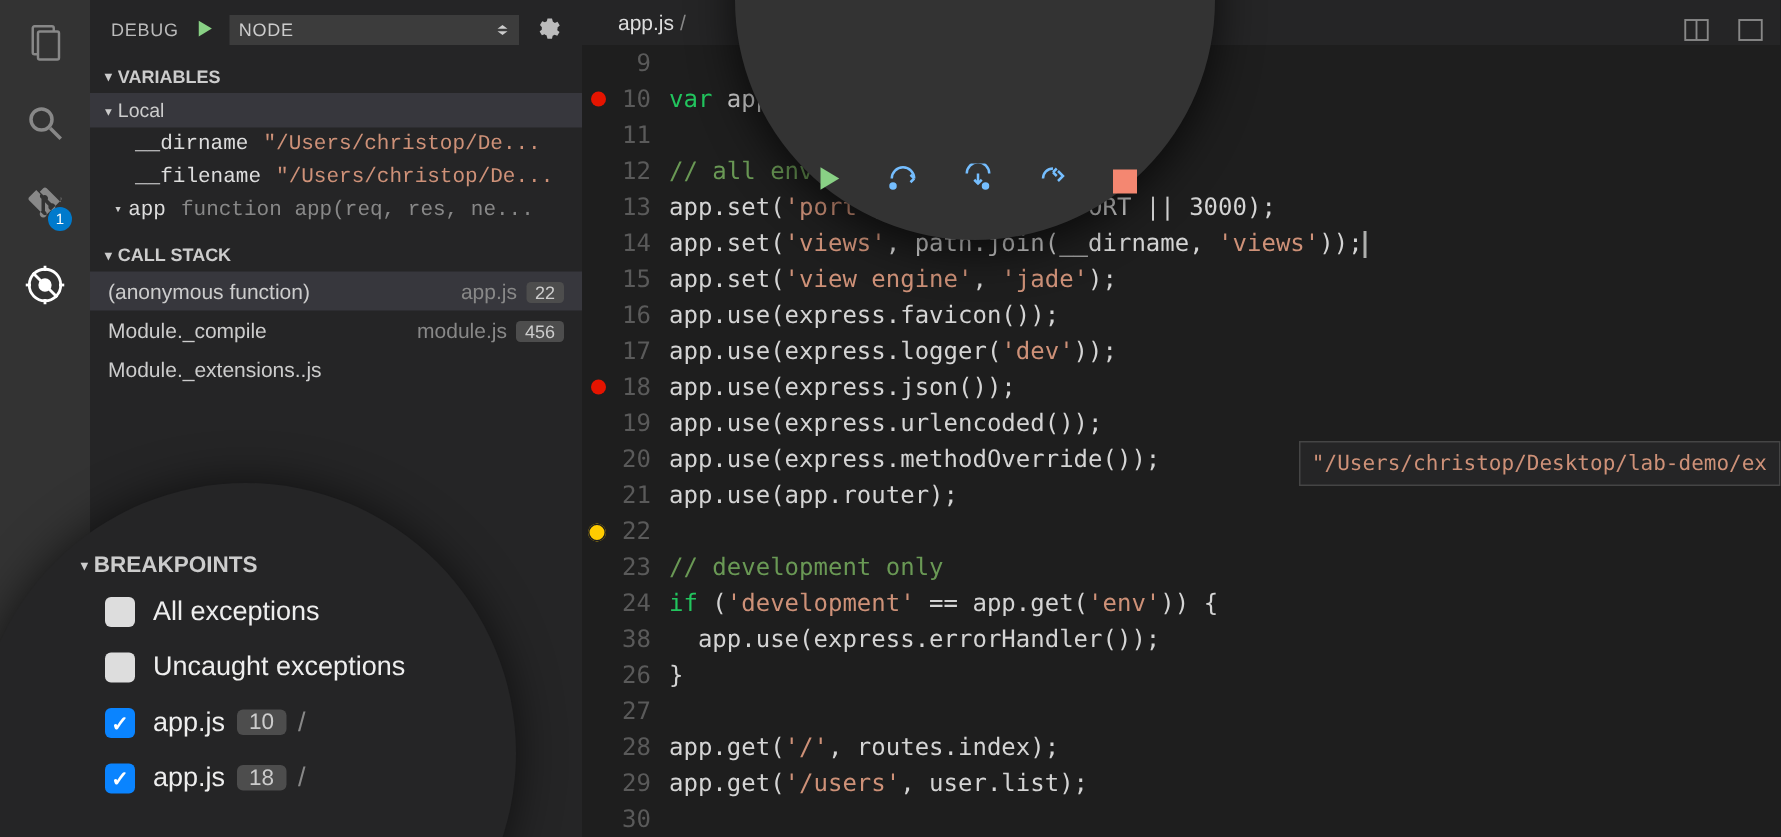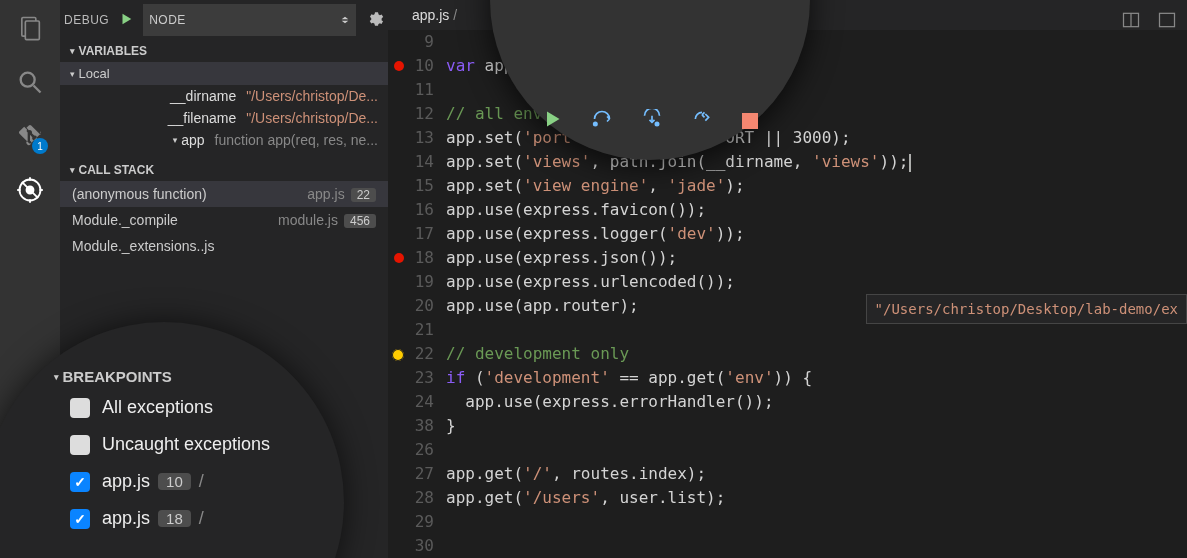--- a/index.html
+++ b/index.html
@@ -34,28 +34,28 @@
 }
 
 
 .sidebar {
   width: 328px; background: #252526;
   display: flex; flex-direction: column;
   overflow: hidden;
 }
 .debug-header {
   height: 40px; display: flex; align-items: center; gap: 10px;
-  padding: 0 4px; color: #bbb; font-size: 12px;
+  padding: 0 14px; color: #bbb; font-size: 12px;
   text-transform: uppercase; letter-spacing: .5px;
 }
 .debug-header .start svg { width:14px; height:14px; }
 .debug-header .start { color:#89d185; cursor:pointer; }
 .config-select {
   flex: 1; background:#3c3c3c; color:#ccc; border:none;
-  height:32px; font-size:12px; border-radius:0; padding:0 6px;
+  height:20px; font-size:12px; border-radius:0; padding:0 6px;
   display:flex; align-items:center; justify-content:space-between;
 }
 .config-select svg { width:10px; height:10px;}
 .gear { color:#bbb; cursor:pointer;}
 .gear svg{width:18px;height:18px;}
 
 .section-header {
   display:flex; align-items:center;
   padding: 4px 10px; color:#ccc; font-weight:600;
   font-size:12px; text-transform:uppercase; cursor:pointer;
@@ -63,21 +63,21 @@
 .section-header .chev { margin-right:4px; font-size:9px; color:#ccc;}
 .section-sub {
   display:flex; align-items:center;
   padding:4px 10px; background:#37373d; color:#ccc;
   font-size:13px; cursor:pointer;
 }
 .section-sub .chev{margin-right:4px;font-size:9px;}
 
 .var-row {
   display:flex; align-items:center; padding:3px 10px 3px 30px;
-  font-size:14px; font-family:Liberation Sans, sans-serif;justify-content:flex-end;
+  font-size:14px; font-family:Liberation Mono, monospace;
 }
 .var-row .vname { color:#ddd; margin-right:10px;}
 .var-row .vval { color:#ce9178;}
 .var-row.obj .vname{ color:#ddd;}
 .var-row.obj .vval{ color:#9cdcfe; font-style:normal;}
 .var-row .chevo{ margin-left:-14px; margin-right:4px; font-size:9px;color:#ccc;}
 .orange-path{ color:#d58840;}
 
 .stack-row {
   display:flex; align-items:flex-start; padding:5px 12px;
@@ -142,21 +142,21 @@
 }
 .gutter .current-dot{
   position:absolute; left:4px; width:12px;height:12px;border-radius:50%;
   background:#ffcc00; box-shadow:0 0 0 1px #1e1e1e inset;
 }
 .code{ flex:1; position:relative; color:#d4d4d4;}
 .code .row{ height:24px; padding-left:4px; white-space:pre;}
 .code .highlight{ background:#444b20;}
 .code .cursor::after{ content:""; display:inline-block; width:2px; height:18px; background:#aeafad; vertical-align:middle; margin-left:1px;}
 
-.tok-kw{color:#8b5cf6;}
+.tok-kw{color:#22c55e;}
 .tok-str{color:#ce9178;}
 .tok-cmt{color:#6a9955;}
 
 .hover-hint{
   position:absolute; right:0; top:264px;
   background:#252526; color:#ce9178; border:1px solid #454545;
   padding:2px 8px; font-size:14px; font-family:Menlo,monospace;
   white-space:nowrap;
 }
 
@@ -320,20 +320,21 @@
           <div class="row"><span class="tok-kw">var</span> app    = express();</div>
           <div class="row"></div>
           <div class="row"><span class="tok-cmt">// all environments</span></div>
           <div class="row">app.set(<span class="tok-str">'port'</span>, process.env.PORT || 3000);</div>
           <div class="row">app.set(<span class="tok-str">'views'</span>, path.join(__dirname, <span class="tok-str">'views'</span>));<span class="cursor"></span></div>
           <div class="row">app.set(<span class="tok-str">'view engine'</span>, <span class="tok-str">'jade'</span>);</div>
           <div class="row">app.use(express.favicon());</div>
           <div class="row">app.use(express.logger(<span class="tok-str">'dev'</span>));</div>
           <div class="row">app.use(express.json());</div>
           <div class="row">app.use(express.urlencoded());</div>
+          <div class="row">app.use(express.methodOverride());</div>
           <div class="row">app.use(app.router);</div>
           <div class="row"></div>
           <div class="row"><span class="tok-cmt">// development only</span></div>
           <div class="row"><span class="tok-kw">if</span> (<span class="tok-str">'development'</span> == app.get(<span class="tok-str">'env'</span>)) {</div>
           <div class="row">  app.use(express.errorHandler());</div>
           <div class="row">}</div>
           <div class="row"></div>
           <div class="row">app.get(<span class="tok-str">'/'</span>, routes.index);</div>
           <div class="row">app.get(<span class="tok-str">'/users'</span>, user.list);</div>
           <div class="hover-hint">"/Users/christop/Desktop/lab-demo/ex</div>

